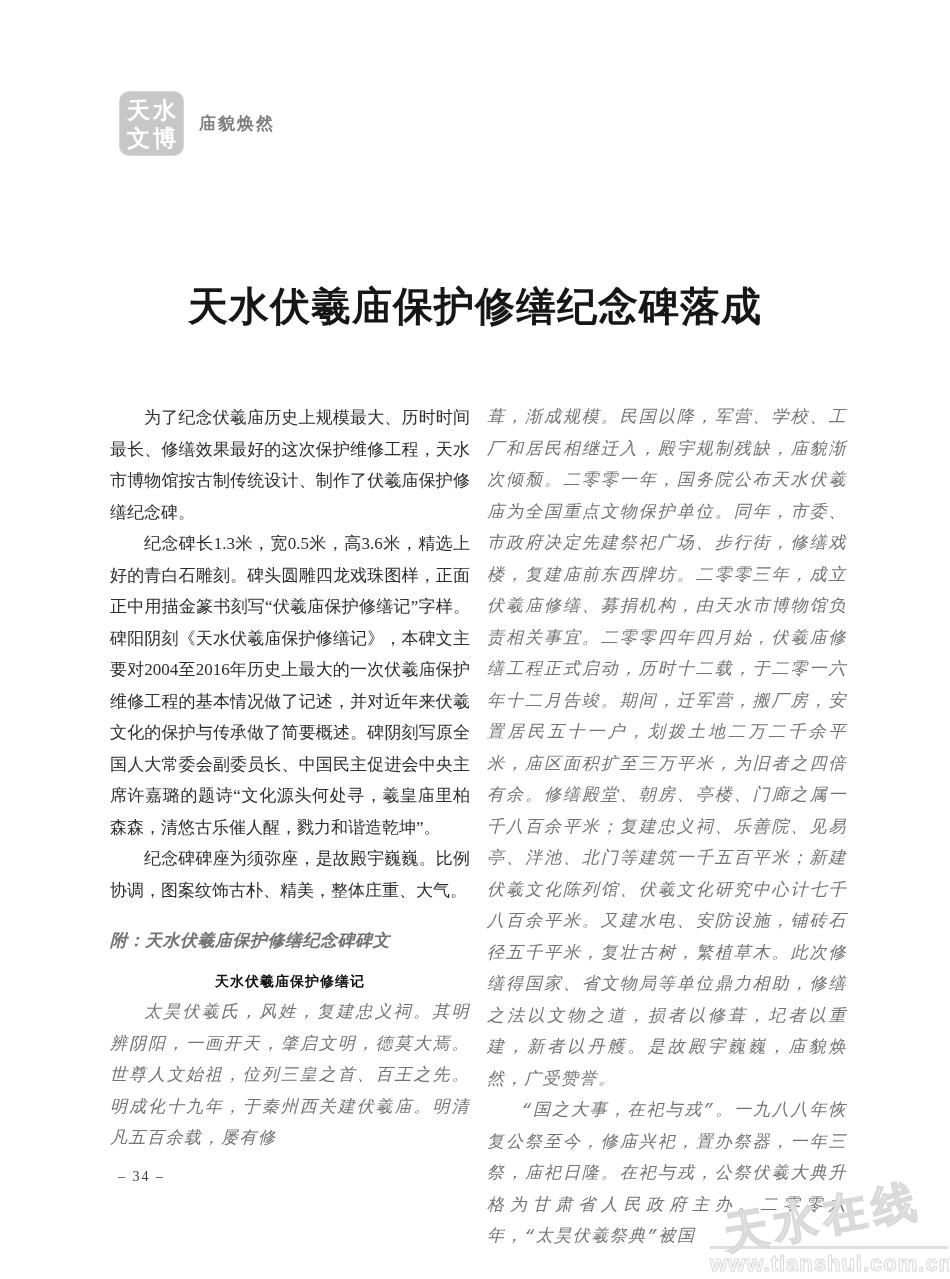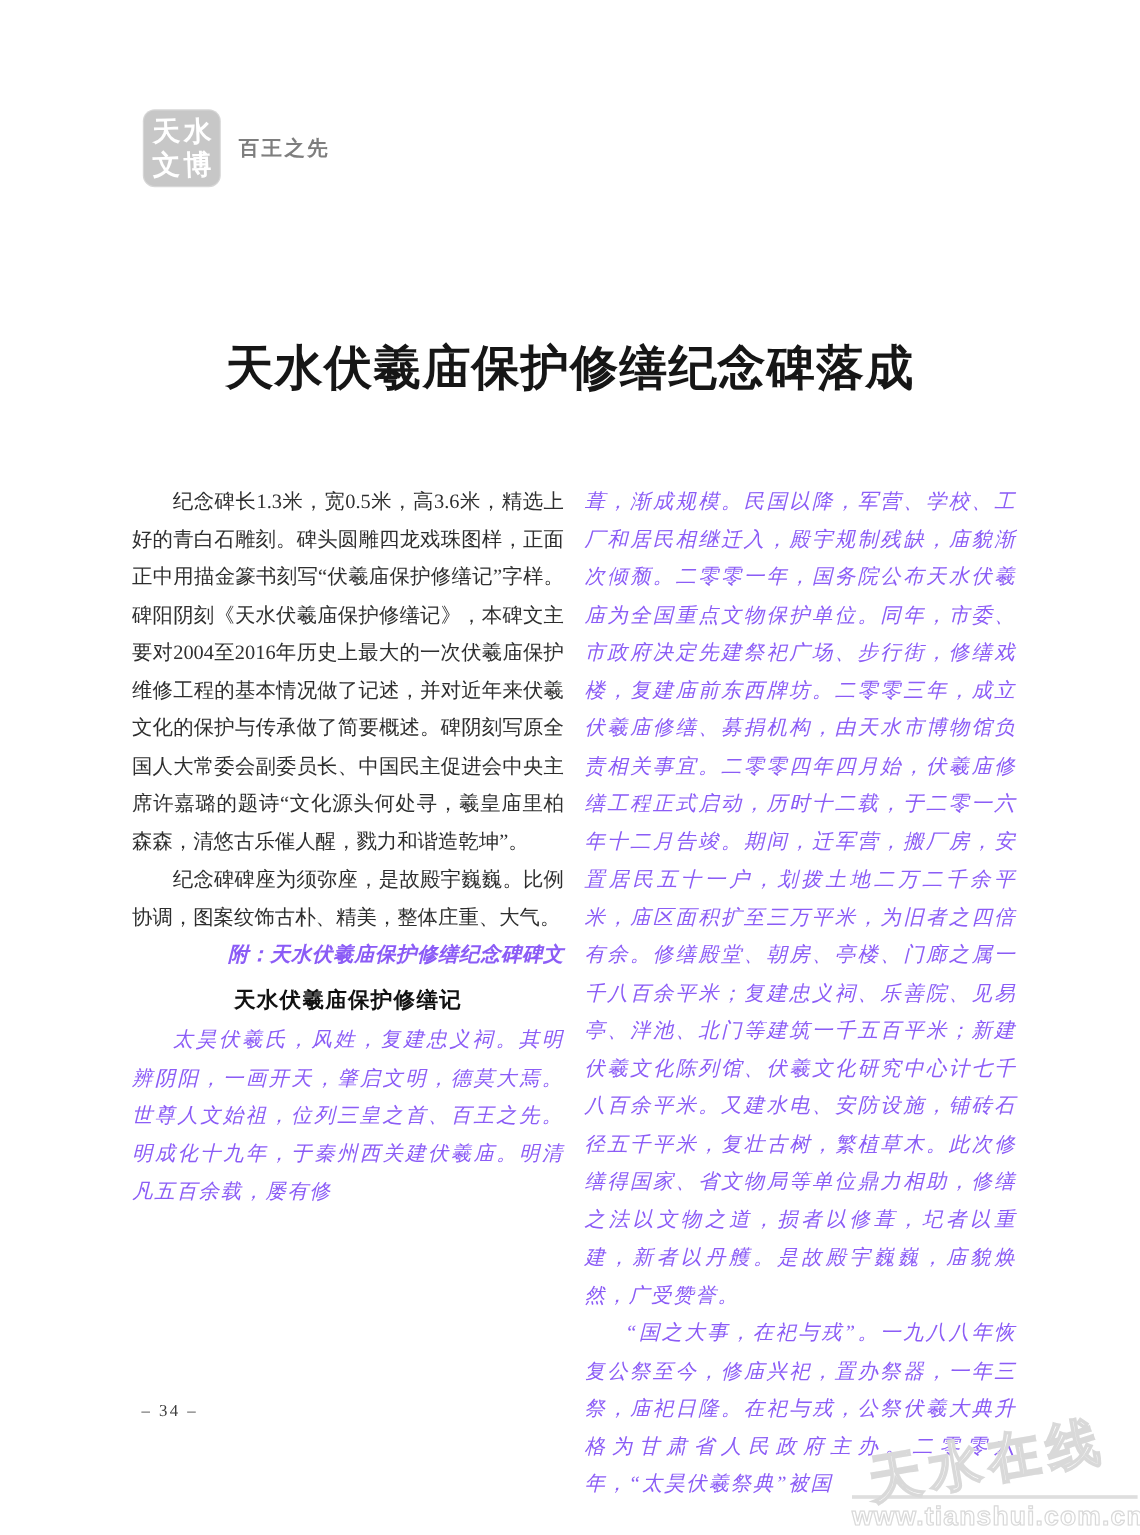--- a/index.html
+++ b/index.html
@@ -61,37 +61,38 @@
     font-size:17px;
     line-height:31.5px;
     text-align:justify;
     color:#2e2e2e;
   }
   .col p { text-indent:2em; }
   .col p.no-indent { text-indent:0; }
   .kai {
     font-style:italic;
     letter-spacing:1.5px;
-    color:#8b5cf6;
+    color:#737373;
+    font-family:Liberation Mono, monospace;
   }
   .attachment-note {
     font-weight:bold;
     font-style:italic;
-    text-align:right;
+    text-align:left;
     text-indent:0 !important;
     letter-spacing:0.5px;
-    margin-top:0;
+    margin-top:20px;
   }
   .inscription-heading {
-    font-family:Liberation Mono, monospace;
+    font-family:Liberation Serif, serif;
     font-weight:bold;
     font-style:normal;
     text-align:center;
     text-indent:0 !important;
-    font-size:18px;
+    font-size:14px;
     letter-spacing:1px;
     color:#111;
     margin-top:8px;
   }
   
   .page-number {
     position:absolute; top:1169px; left:118px;
     font-size:14px;
     letter-spacing:2px;
     color:#3c3c3c;
@@ -135,28 +136,29 @@
 </head>
 <body>
 
 <div class="header">
   <div class="seal">
     <span>天</span>
     <span>水</span>
     <span>文</span>
     <span>博</span>
   </div>
-  <div class="section-label">百王之先</div>
+  <div class="section-label">庙貌焕然</div>
 </div>
 
 <h1 class="title">天水伏羲庙保护修缮纪念碑落成</h1>
 
 <div class="columns">
 
   <div class="col">
+    <p>为了纪念伏羲庙历史上规模最大、历时时间最长、修缮效果最好的这次保护维修工程，天水市博物馆按古制传统设计、制作了伏羲庙保护修缮纪念碑。</p>
     <p>纪念碑长1.3米，宽0.5米，高3.6米，精选上好的青白石雕刻。碑头圆雕四龙戏珠图样，正面正中用描金篆书刻写“伏羲庙保护修缮记”字样。碑阳阴刻《天水伏羲庙保护修缮记》，本碑文主要对2004至2016年历史上最大的一次伏羲庙保护维修工程的基本情况做了记述，并对近年来伏羲文化的保护与传承做了简要概述。碑阴刻写原全国人大常委会副委员长、中国民主促进会中央主席许嘉璐的题诗“文化源头何处寻，羲皇庙里柏森森，清悠古乐催人醒，戮力和谐造乾坤”。</p>
     <p>纪念碑碑座为须弥座，是故殿宇巍巍。比例协调，图案纹饰古朴、精美，整体庄重、大气。</p>
     <p class="attachment-note kai">附：天水伏羲庙保护修缮纪念碑碑文</p>
     <p class="inscription-heading">天水伏羲庙保护修缮记</p>
     <p class="kai">太昊伏羲氏，风姓，复建忠义祠。其明辨阴阳，一画开天，肇启文明，德莫大焉。世尊人文始祖，位列三皇之首、百王之先。明成化十九年，于秦州西关建伏羲庙。明清凡五百余载，屡有修</p>
   </div>
 
   <div class="col">
     <p class="kai no-indent">葺，渐成规模。民国以降，军营、学校、工厂和居民相继迁入，殿宇规制残缺，庙貌渐次倾颓。二零零一年，国务院公布天水伏羲庙为全国重点文物保护单位。同年，市委、市政府决定先建祭祀广场、步行街，修缮戏楼，复建庙前东西牌坊。二零零三年，成立伏羲庙修缮、募捐机构，由天水市博物馆负责相关事宜。二零零四年四月始，伏羲庙修缮工程正式启动，历时十二载，于二零一六年十二月告竣。期间，迁军营，搬厂房，安置居民五十一户，划拨土地二万二千余平米，庙区面积扩至三万平米，为旧者之四倍有余。修缮殿堂、朝房、亭楼、门廊之属一千八百余平米；复建忠义祠、乐善院、见易亭、泮池、北门等建筑一千五百平米；新建伏羲文化陈列馆、伏羲文化研究中心计七千八百余平米。又建水电、安防设施，铺砖石径五千平米，复壮古树，繁植草木。此次修缮得国家、省文物局等单位鼎力相助，修缮之法以文物之道，损者以修葺，圮者以重建，新者以丹艧。是故殿宇巍巍，庙貌焕然，广受赞誉。</p>
     <p class="kai">“国之大事，在祀与戎”。一九八八年恢复公祭至今，修庙兴祀，置办祭器，一年三祭，庙祀日隆。在祀与戎，公祭伏羲大典升格为甘肃省人民政府主办。二零零六年，“太昊伏羲祭典”被国</p>

